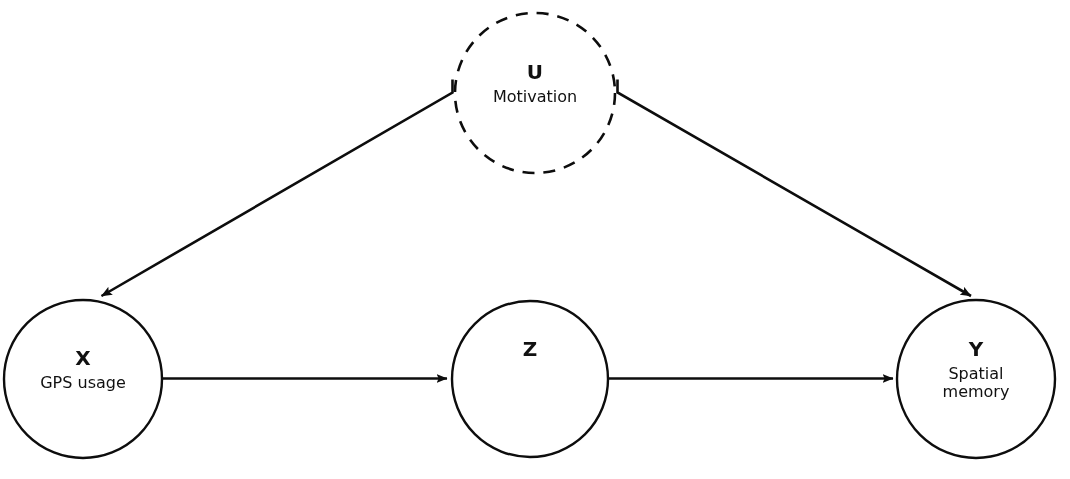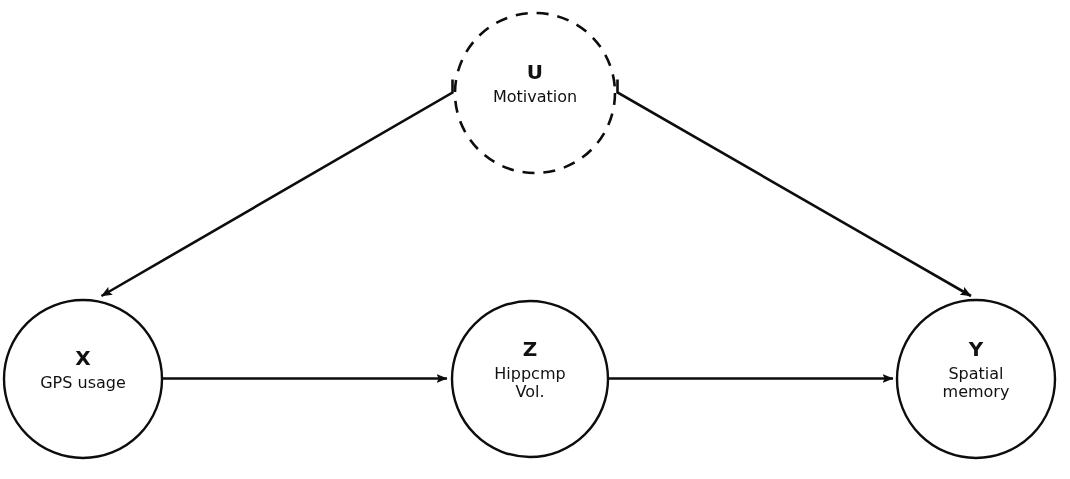--- a/index.html
+++ b/index.html
@@ -98,22 +98,20 @@
     <span class="node-desc">Motivation</span>
   </div>
 
   <div class="node-label-group" style="left:-17px; top:347px; width:200px;">
     <span class="node-var">X</span>
     <span class="node-desc">GPS usage</span>
   </div>
 
   <div class="node-label-group" style="left:430px; top:338px; width:200px;">
     <span class="node-var">Z</span>
-    <span class="node-desc">Hippcmp
-Vol.</span>
   </div>
 
   <div class="node-label-group" style="left:876px; top:338px; width:200px;">
     <span class="node-var">Y</span>
     <span class="node-desc">Spatial
 memory</span>
   </div>
 
 </div>
 

